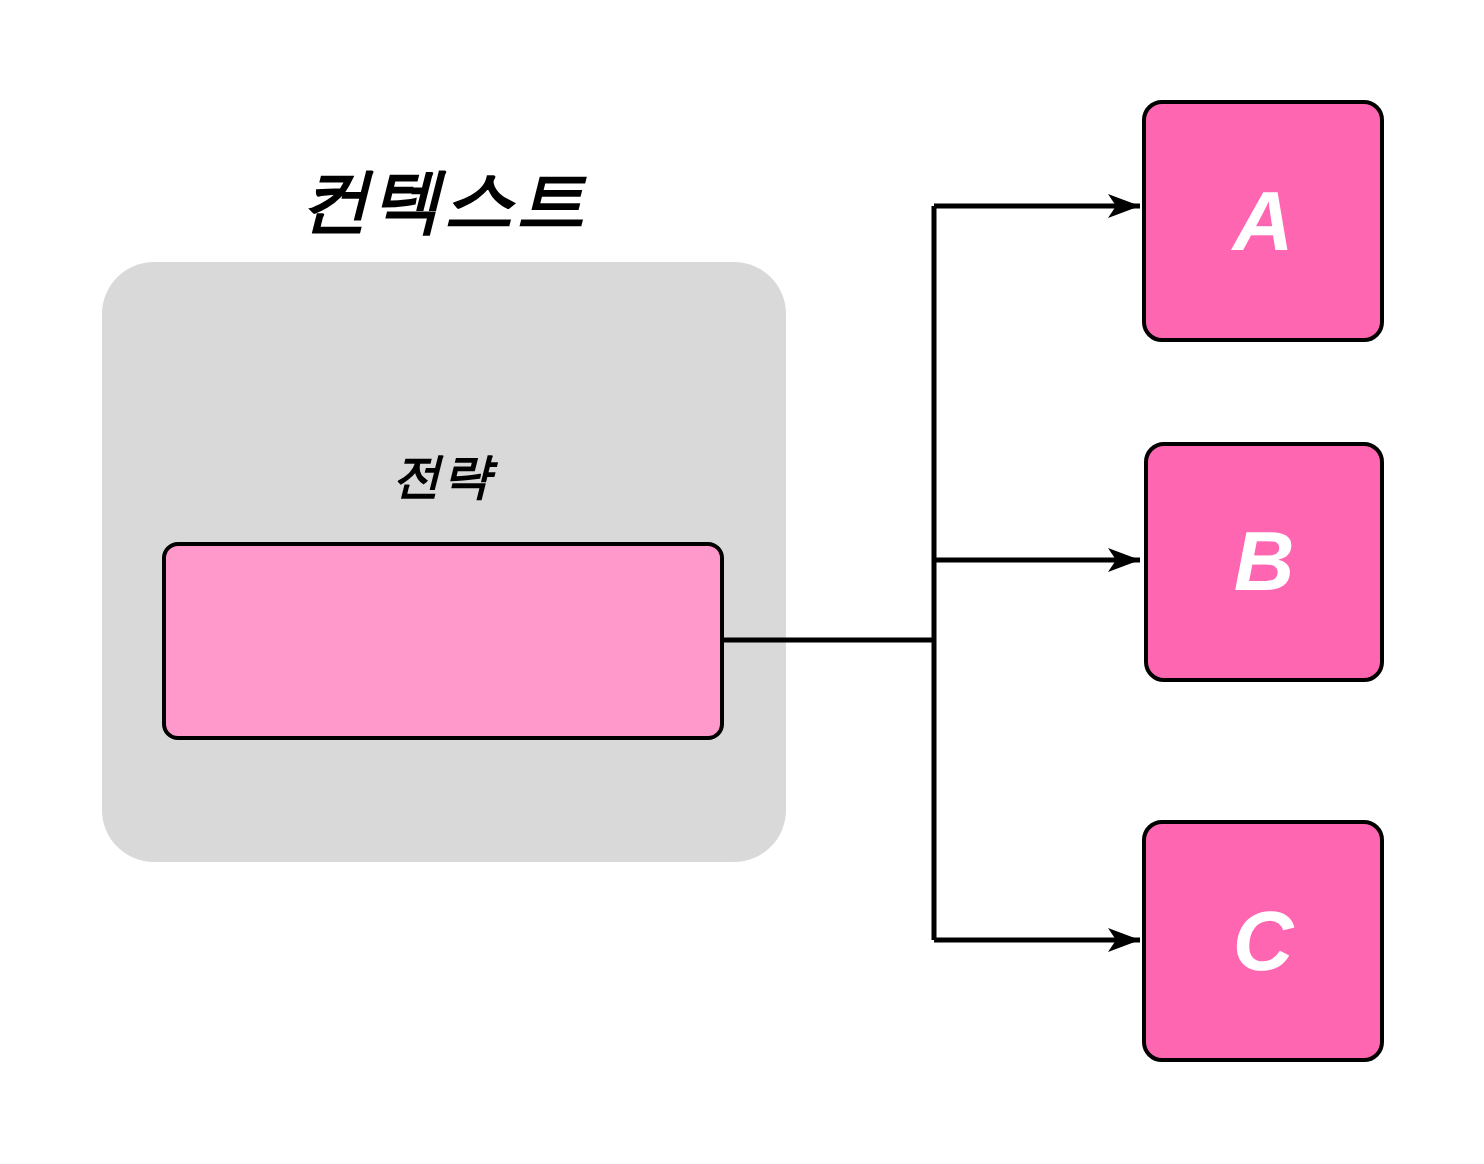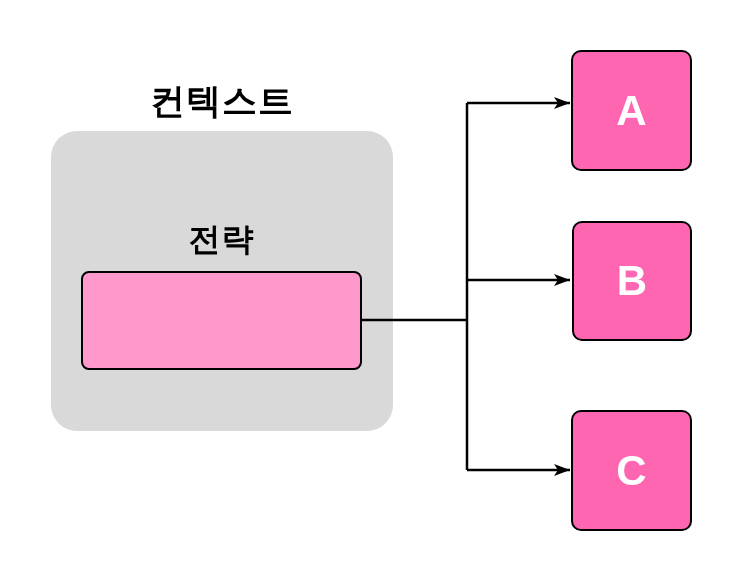--- a/index.html
+++ b/index.html
@@ -7,34 +7,34 @@
     --context-fill:#D9D9D9;
     --strategy-fill:#FF99CC;
     --node-fill:#FF66B2;
     --node-text:#FFFFFF;
     --stroke:#000000;
     --label-text:#000000;
   }
   *{margin:0;padding:0;box-sizing:border-box;}
   html,body{width:742px;height:582px;overflow:hidden;background:var(--background);}
   body{font-family:"Liberation Sans","DejaVu Sans",sans-serif;}
-  .canvas{position:relative;width:742px;height:582px;background:var(--background);}
+  .canvas{position:relative;width:742px;height:582px;background:var(--background);font-style:italic;}
 
   .context-title{
     position:absolute;left:51px;top:82px;width:342px;
     text-align:center;font-size:35px;font-weight:800;
     color:var(--label-text);letter-spacing:1px;line-height:38px;
   }
   .context-box{
     position:absolute;left:51px;top:131px;width:342px;height:300px;
     background:var(--context-fill);border-radius:26px;
   }
   .strategy-label{
     position:absolute;left:81px;top:220px;width:281px;
-    text-align:center;font-size:32px;font-weight:800;
+    text-align:center;font-size:24px;font-weight:800;
     color:var(--label-text);letter-spacing:1px;line-height:38px;
   }
   .strategy-box{
     position:absolute;left:81px;top:271px;width:281px;height:99px;
     background:var(--strategy-fill);
     border:2.5px solid var(--stroke);border-radius:8px;
   }
 
   .node{
     position:absolute;width:121px;height:121px;

